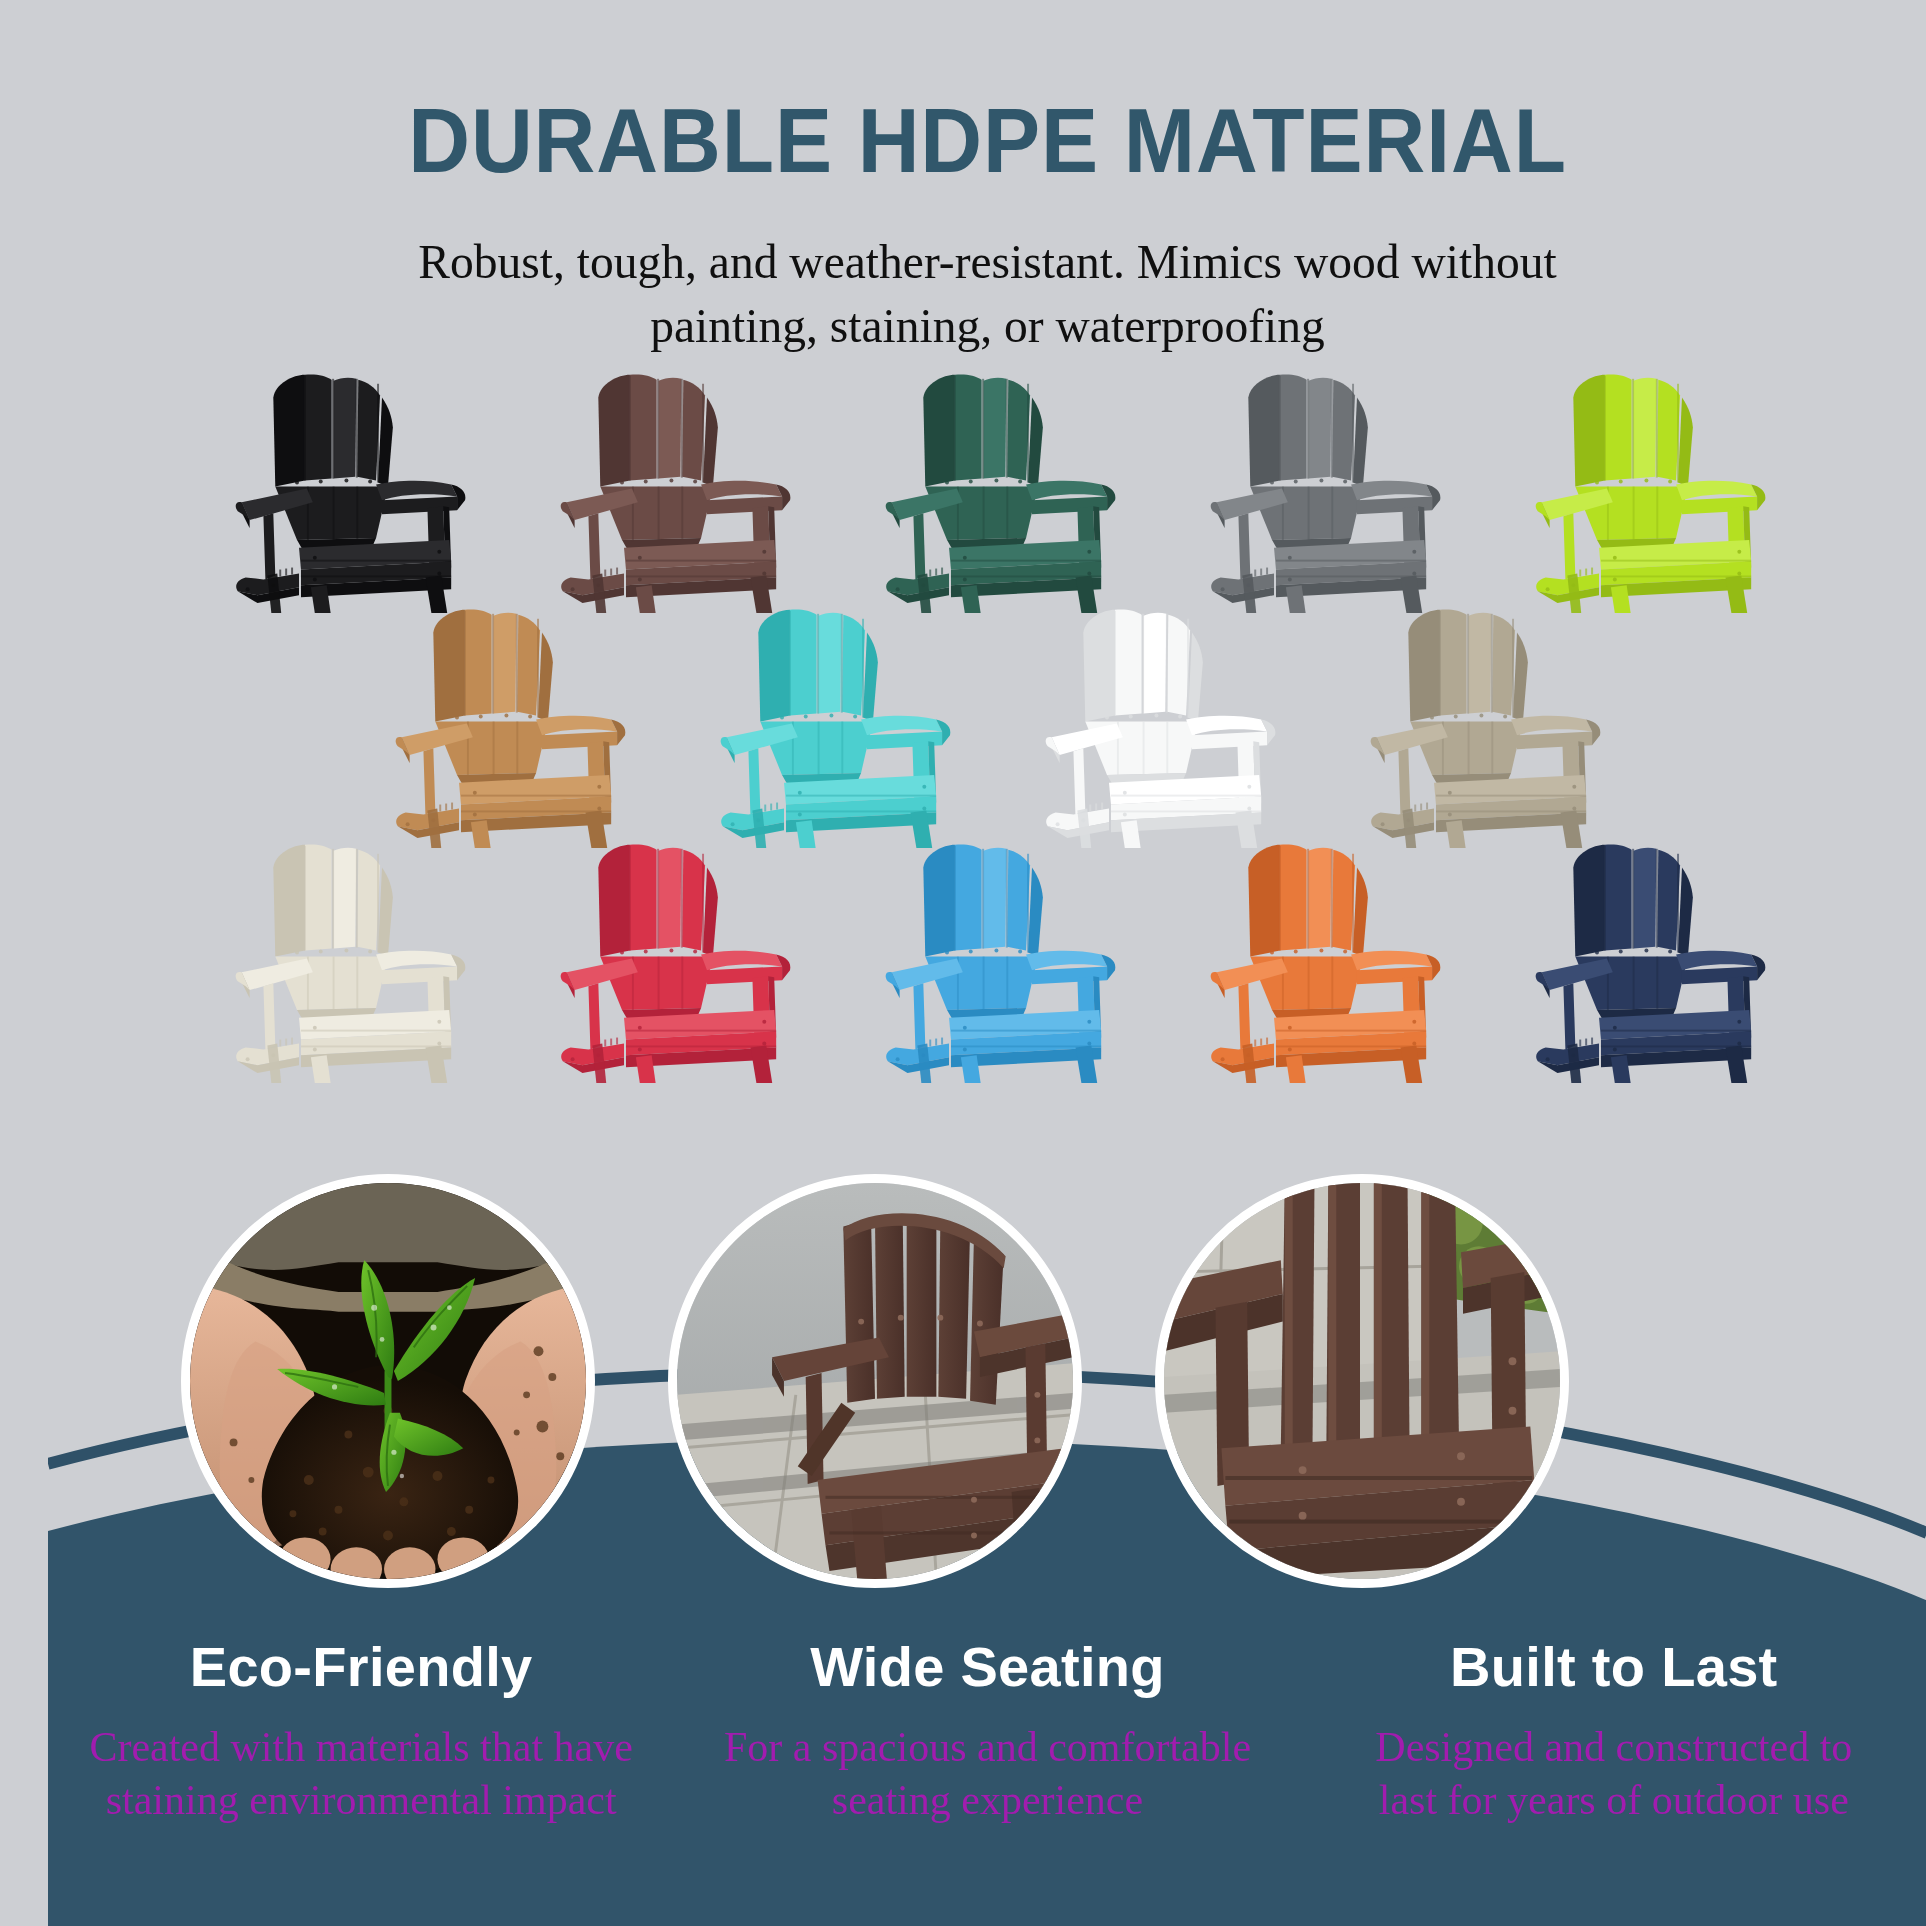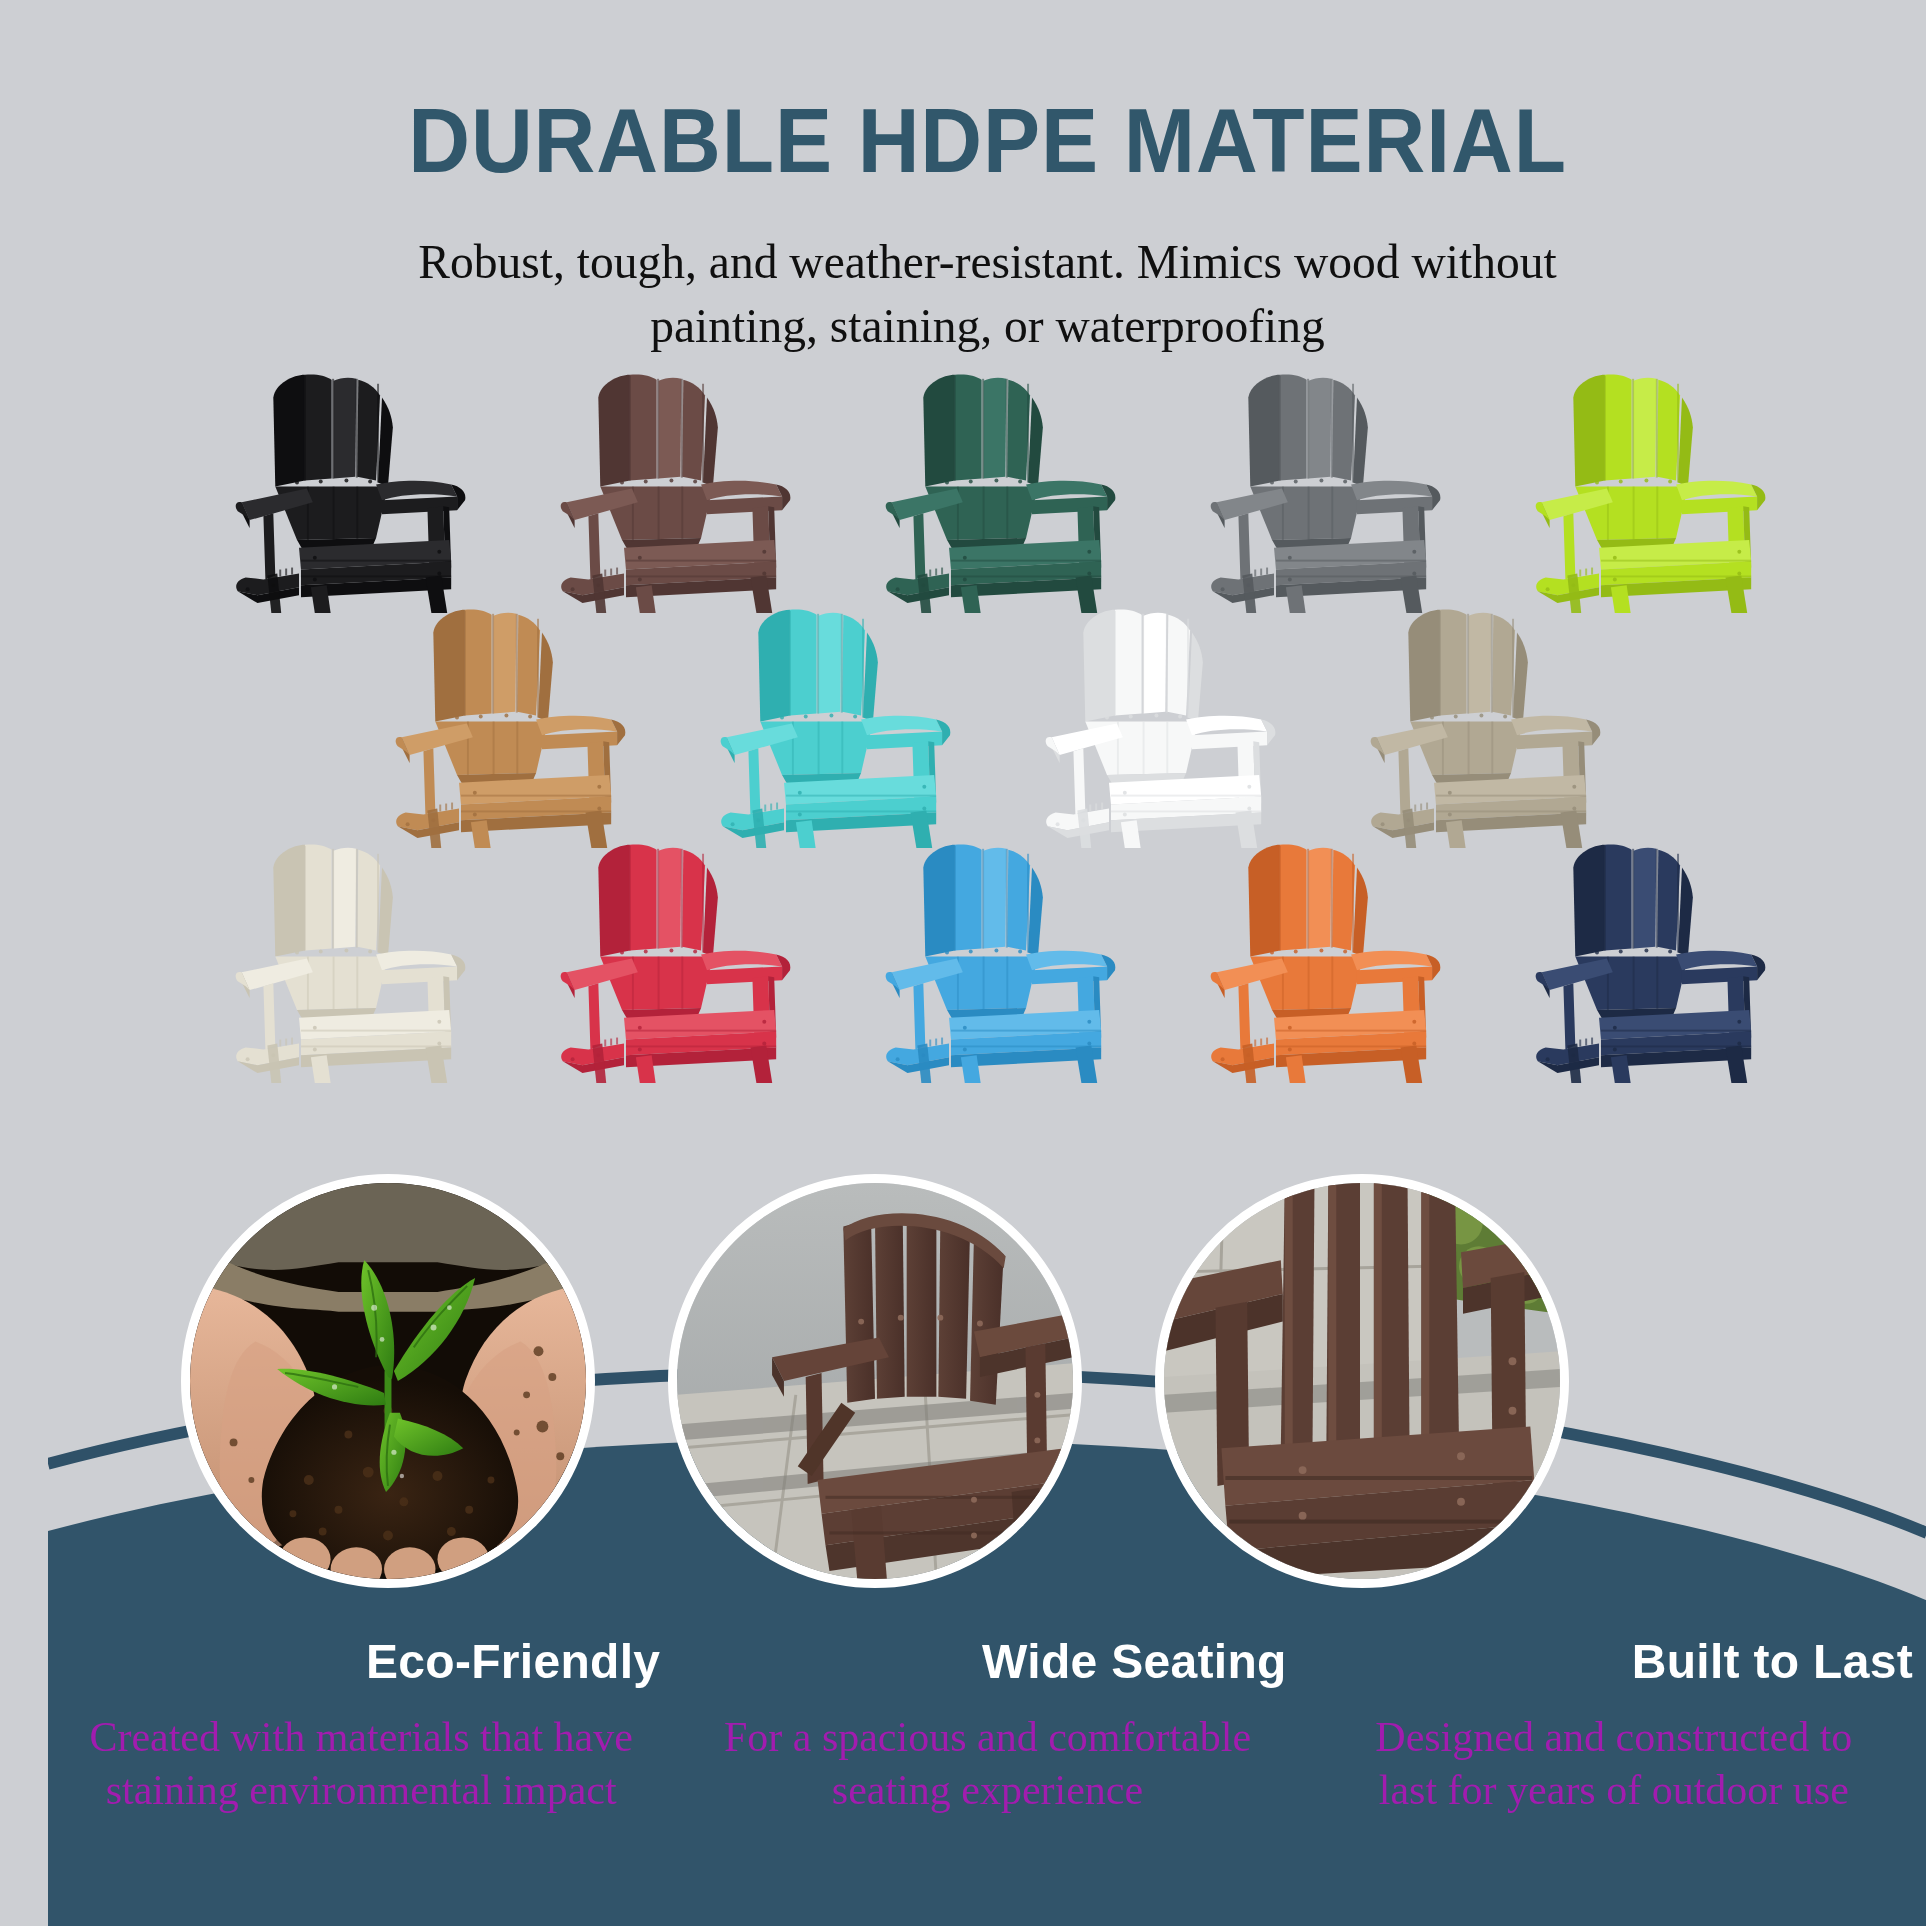--- a/index.html
+++ b/index.html
@@ -60,23 +60,22 @@
   .circ-1{left:133px;}
   .circ-2{left:620px;}
   .circ-3{left:1107px;}
   .circ-inner{position:absolute;inset:0;}
 
   
   .caps{position:absolute;left:0;right:0;top:1634px;display:flex;}
   .cap{width:643px;text-align:center;padding:0 14px;box-sizing:border-box;}
   .cap-title{
     font-family:"Liberation Sans", sans-serif;
-    font-weight:700;font-size:48px;color:#ffffff;margin:0 0 22px;
+    font-weight:700;font-size:56px;color:#ffffff;margin:0 0 22px;
     letter-spacing:0.3px;
-    text-align:right;
   }
   .cap-body{
     font-family:"Liberation Serif", serif;
     font-size:42px;color:#a21caf;line-height:1.26;margin:0;
   }
 </style>
 </head>
 <body style="background: rgb(205, 207, 211);">
 
 <div id="stage">

